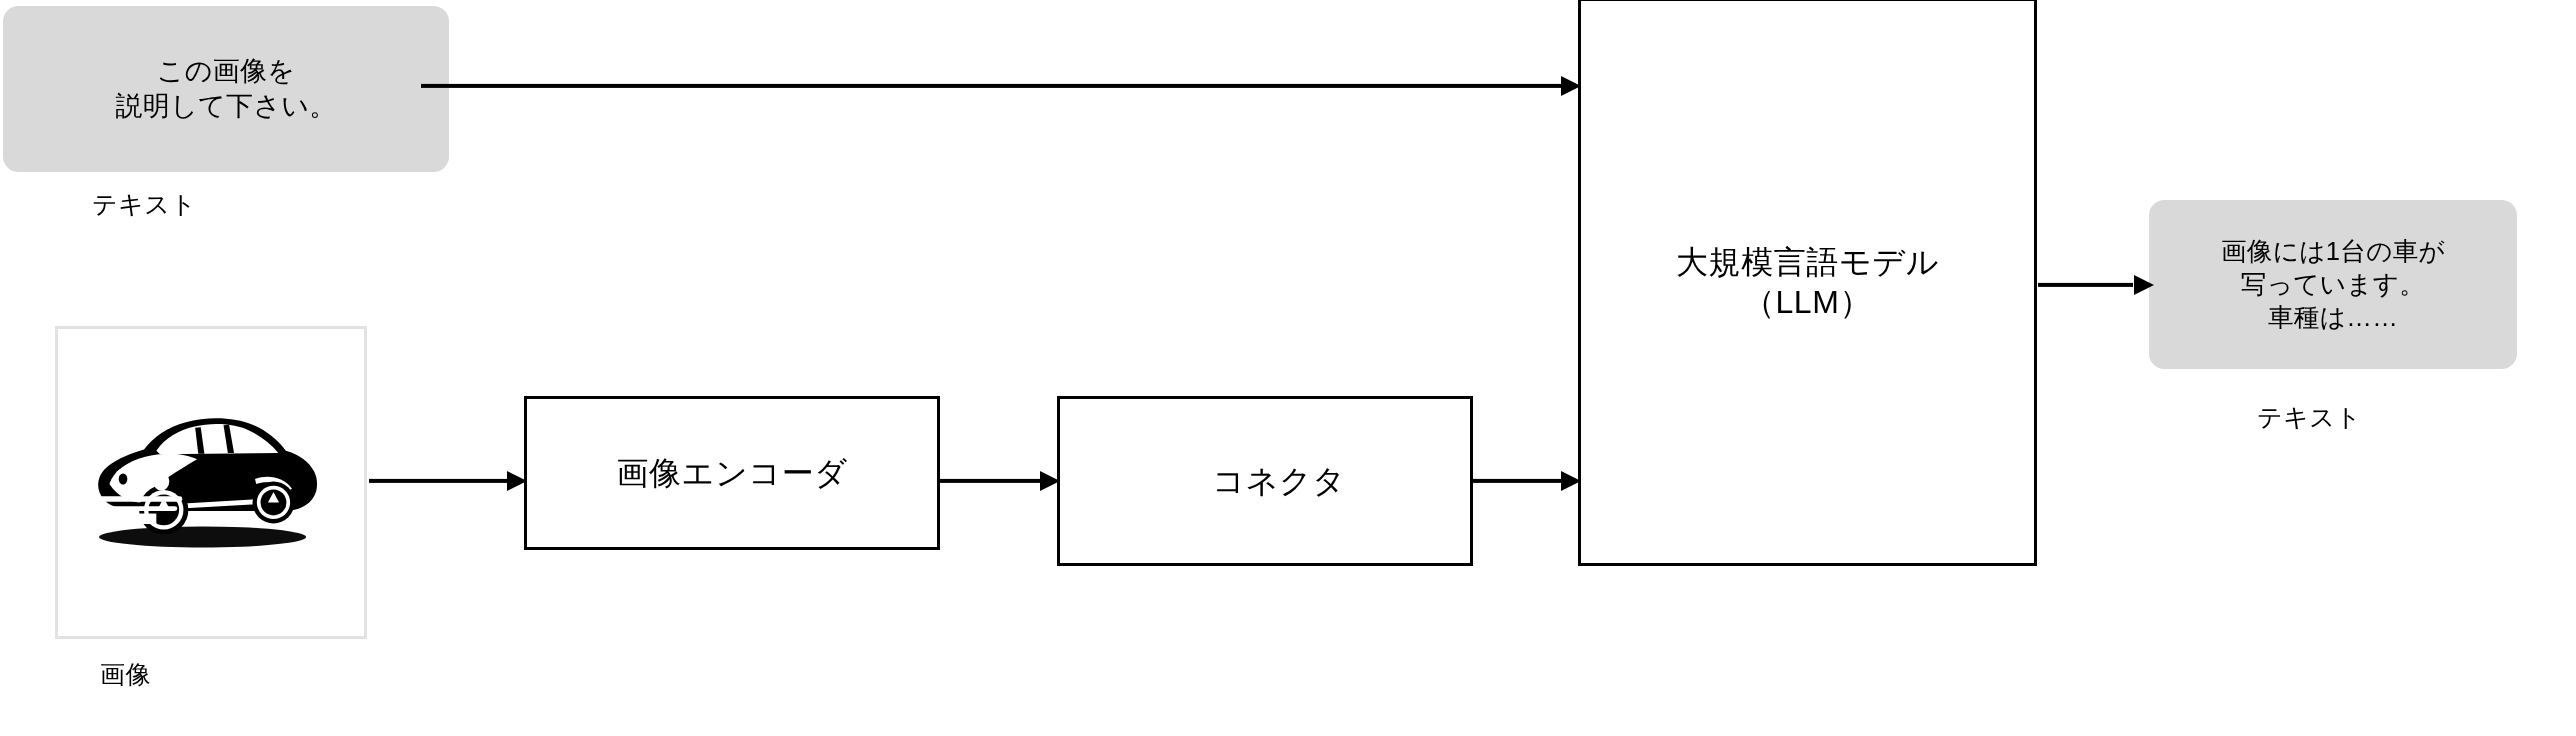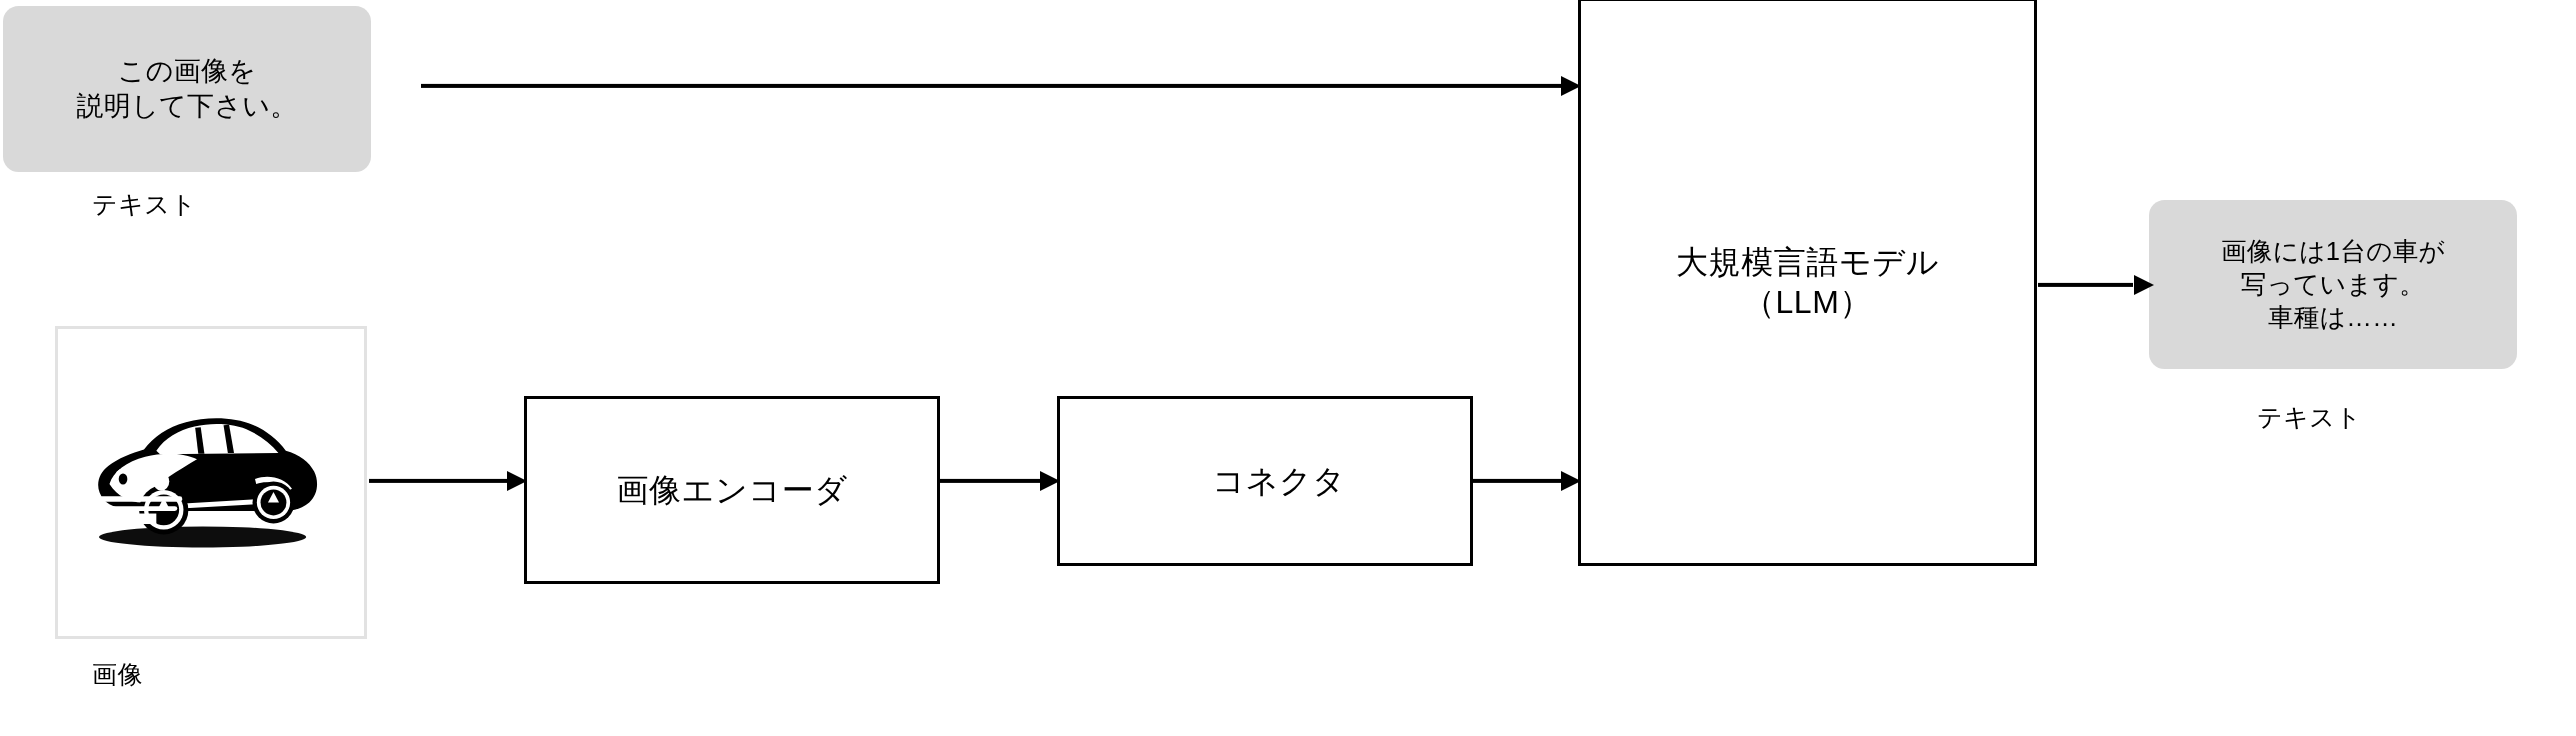--- a/index.html
+++ b/index.html
@@ -94,21 +94,21 @@
     border-top: 10px solid transparent;
     border-bottom: 10px solid transparent;
     border-left: 20px solid #000000;
   }
 </style>
 </head>
 <body>
 
 <div id="canvas">
 
-  <div class="node bubble" style="left:3px; top:6px; width:368px; height:166px;">この画像を
+  <div class="node bubble" style="left:3px; top:6px; width:446px; height:166px;">この画像を
 説明して下さい。</div>
 
   <div class="caption" style="left:92px; top:191px; width:238px;">テキスト</div>
 
   <div class="node img-frame" style="left:55px; top:326px; width:312px; height:313px;">
     <span style="width:92%;">
       <svg viewBox="0 0 420 250" xmlns="http://www.w3.org/2000/svg" aria-hidden="true">
         <g fill="#000000">
 
           <ellipse cx="215" cy="214" rx="168" ry="17" fill="#000000" opacity="0.95"></ellipse>
@@ -161,23 +161,23 @@
 
           <rect x="48" y="148" width="134" height="9" rx="4" fill="#ffffff"></rect>
           <rect x="56" y="164" width="118" height="8" rx="4" fill="#ffffff"></rect>
 
           <rect x="74" y="176" width="66" height="17" fill="#ffffff"></rect>
         </g>
       </svg>
     </span>
   </div>
 
-  <div class="caption" style="left:92px; top:661px; width:238px;">画像</div>
-
-  <div class="node proc-box" style="left:524px; top:396px; width:416px; height:188px;">画像エンコーダ</div>
+  <div class="caption" style="left:100px; top:661px; width:238px;">画像</div>
+
+  <div class="node proc-box" style="left:524px; top:396px; width:416px; height:154px;">画像エンコーダ</div>
 
   <div class="node proc-box" style="left:1057px; top:396px; width:416px; height:170px;padding-left:28px;">コネクタ</div>
 
   <div class="node proc-box tall" style="left:1578px; top:-2.4px; width:459px; height:568px;">大規模言語モデル
 （LLM）</div>
 
   <div class="node bubble" style="left:2149px; top:200px; width:368px; height:169px; font-size:25.6px;">画像には1台の車が
 写っています。
 車種は……</div>
 

